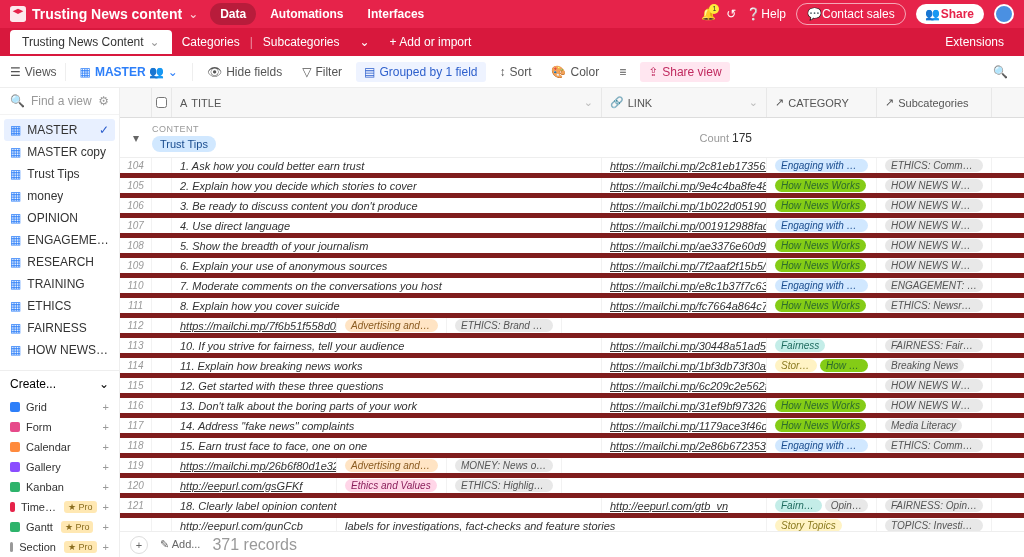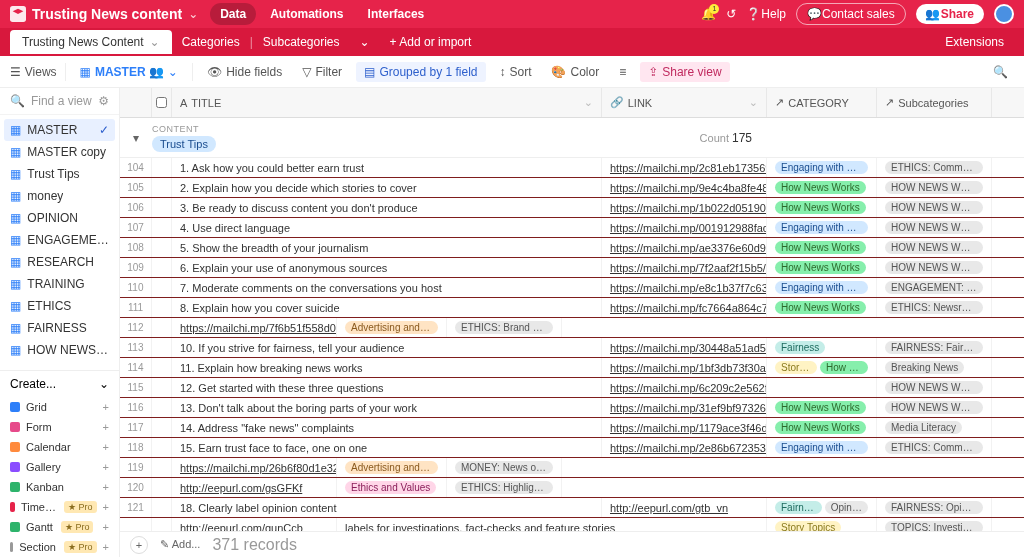--- a/index.html
+++ b/index.html
@@ -60,31 +60,31 @@
 .ghead .exp { margin-left: auto; color: #bbb; }
 
 .gbody { flex: 1; overflow-y: auto; overflow-x: hidden; }
 .grouphdr { display: flex; align-items: center; height: 40px; border-bottom: 1px solid #eee; }
 .grouphdr .arrow { width: 32px; text-align: center; color: #666; }
 .grouphdr .glabel { font-size: 9px; color: #999; text-transform: uppercase; letter-spacing: .5px; }
 .grouphdr .gname { display: inline-block; background: #d1e8ff; color: #1a4d8f; padding: 2px 8px; border-radius: 10px; font-size: 11px; margin-top: 2px; }
 .grouphdr .count { font-size: 11px; color: #999; }
 .grouphdr .countn { color: #333; margin-left: 3px; }
 
-.row { display: flex; height: 20px; align-items: center; border-bottom: 1px solid #7f1d1d; font-size: 11px; }
+.row { display: flex; height: 20px; align-items: center; border-bottom: 5px solid #7f1d1d; font-size: 11px; font-style: italic; }
 .row .cell { border-right: 1px solid #f2f2f2; padding: 0 8px; height: 100%; display: flex; align-items: center; overflow: hidden; white-space: nowrap; text-overflow: ellipsis; }
 .row .num { width: 32px; justify-content: center; color: #999; font-size: 10px; }
 .row .chk { width: 20px; }
 .row .title { width: 430px; color: #333; }
 .row .link { width: 165px; color: #333; text-decoration: underline; }
 .row .cat { width: 110px; gap: 3px; flex-wrap: nowrap; }
 .row .sub { width: 115px; gap: 3px; }
 .tag { padding: 1px 6px; border-radius: 9px; font-size: 10px; white-space: nowrap; overflow: hidden; text-overflow: ellipsis; max-width: 100%; }
 .t-blue { background: #d1e8ff; color: #1a4d8f; }
-.t-green { background: #86efac; color: #2d6b2d; }
+.t-green { background: #84cc16; color: #2d6b2d; }
 .t-orange { background: #ffe4c4; color: #8a5a1f; }
 .t-teal { background: #c4ede8; color: #1f6b5f; }
 .t-yellow { background: #fff3c4; color: #8a7a1f; }
 .t-pink { background: #ffd6e8; color: #8a1f5a; }
 .t-gray { background: #e8e8e8; color: #555; }
 
 .footer { height: 26px; border-top: 1px solid #eee; display: flex; align-items: center; padding: 0 10px; font-size: 11px; color: #666; gap: 12px; }
 .footer .plus { width: 18px; height: 18px; border: 1px solid #ddd; border-radius: 50%; display: flex; align-items: center; justify-content: center; cursor: pointer; }
 .footer .reccount { font-size: 16px; color: #999; }
 </style>

